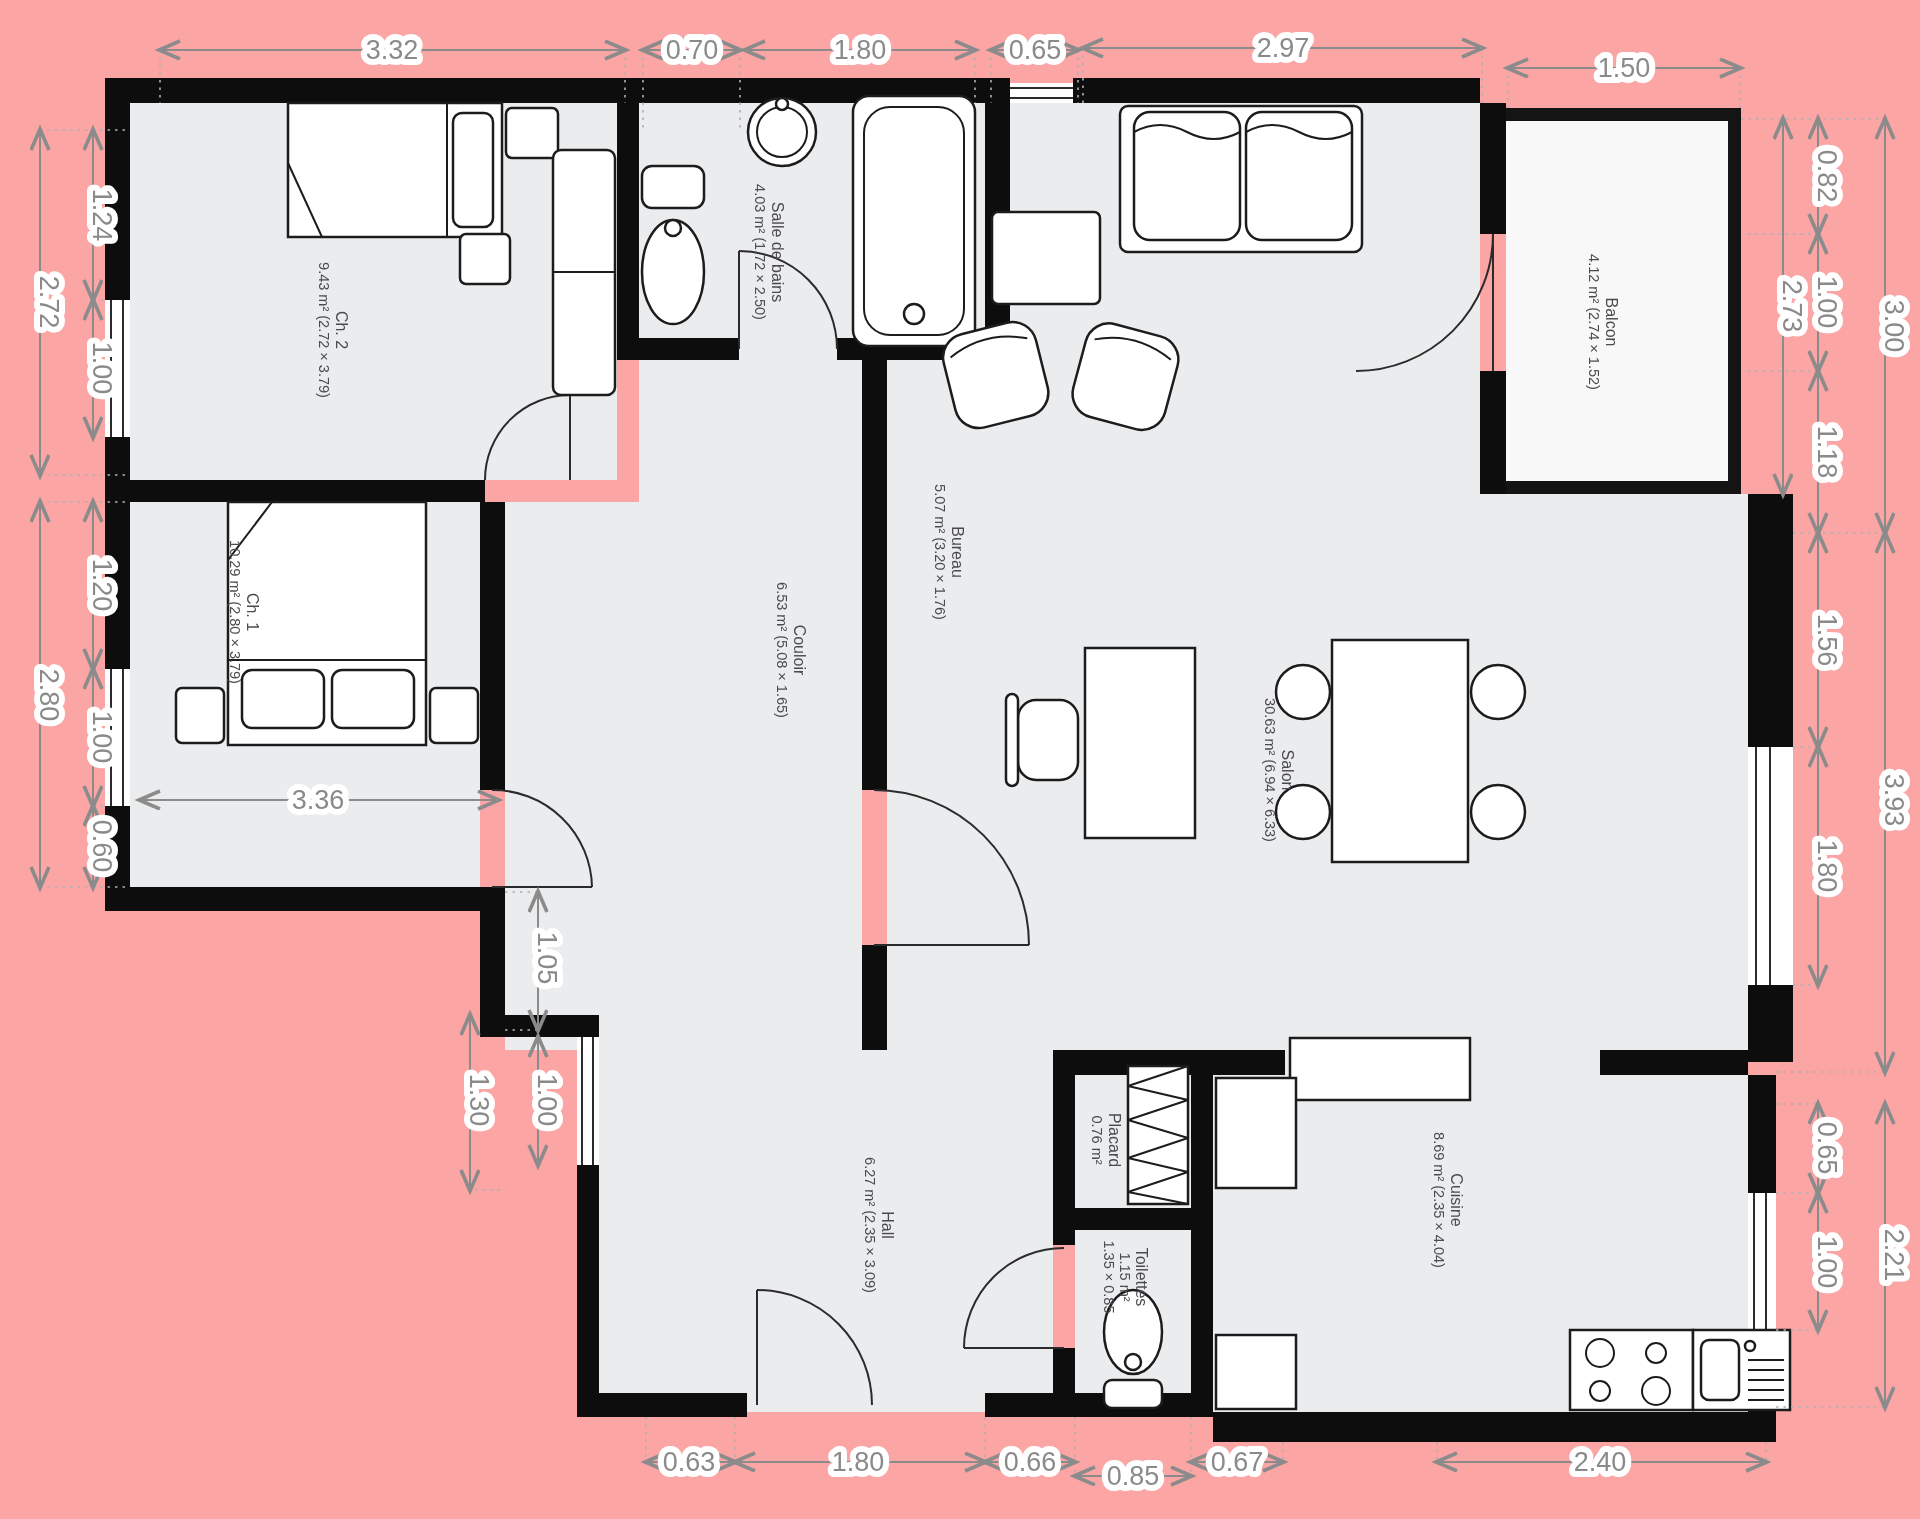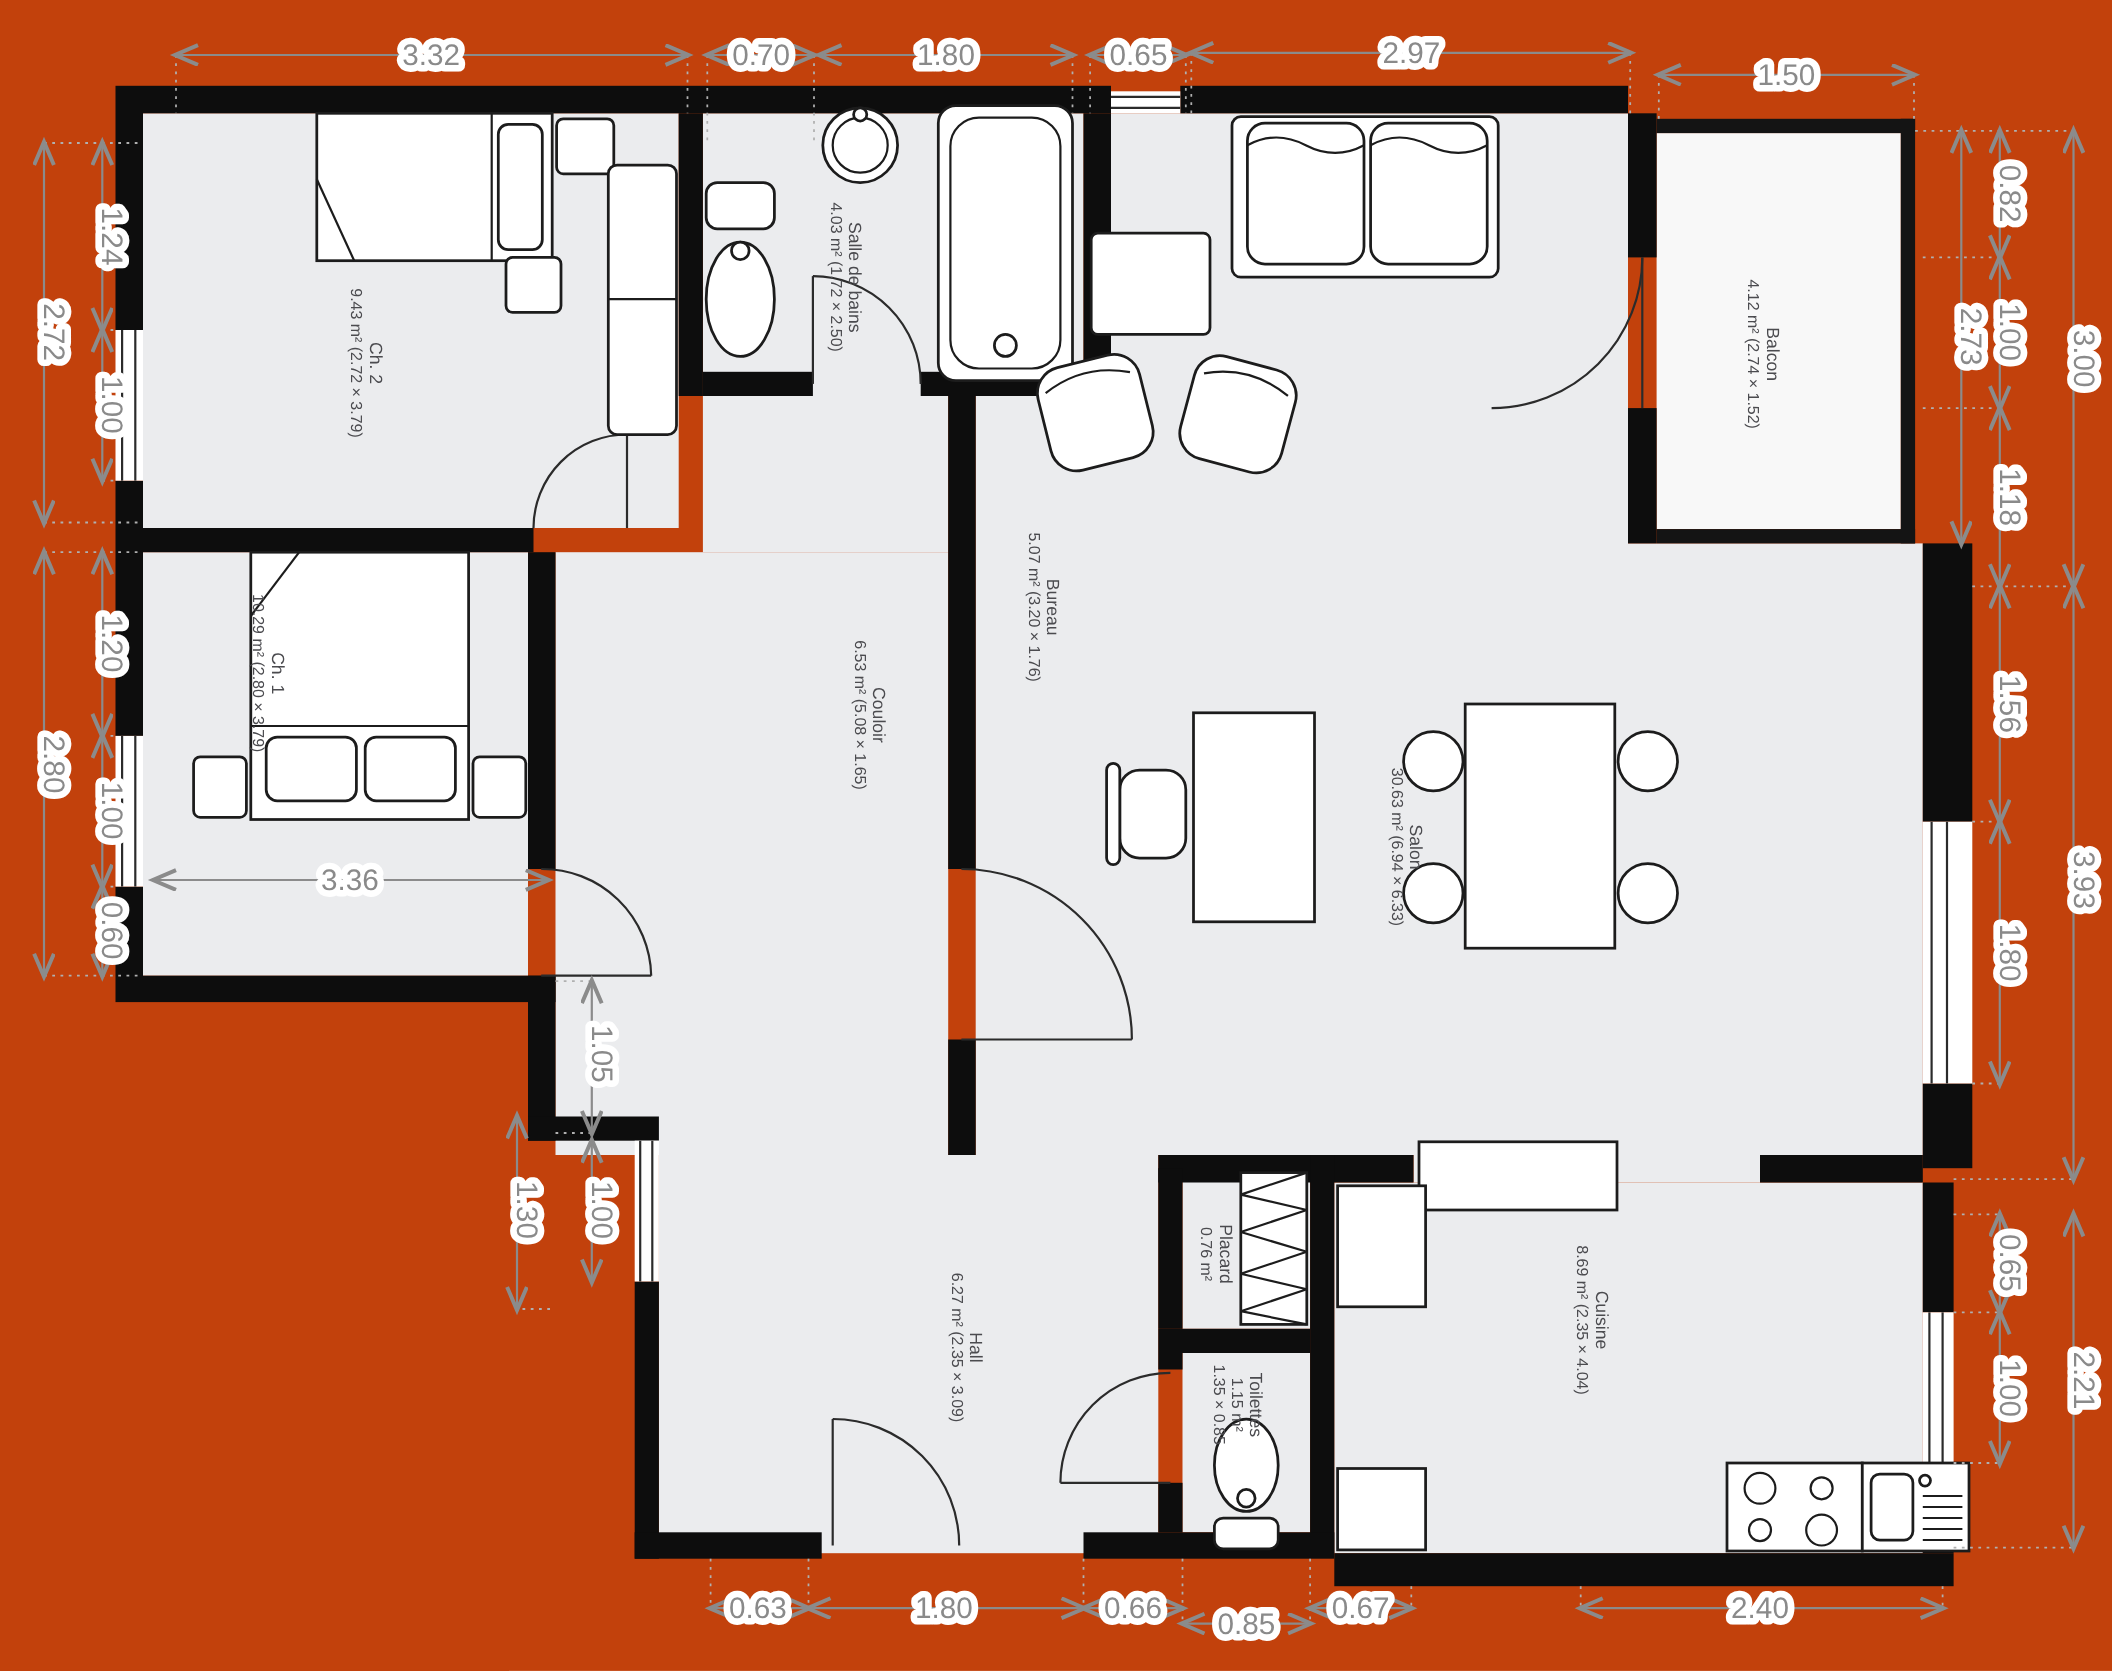--- a/index.html
+++ b/index.html
@@ -1,16 +1,16 @@
 <!DOCTYPE html>
 <html><head>
 <meta charset="utf-8">
 <style>
   html,body{margin:0;padding:0;background:#ffffff;}
-  .stage{width:1920px;height:1519px;position:relative;background:#c2410c;font-family:"Liberation Sans",sans-serif;}
+  .stage{width:1920px;height:1519px;position:relative;background:#fca5a5;font-family:"Liberation Sans",sans-serif;}
   svg{display:block;}
   .wall{fill:#0d0d0d;stroke:none;}
   .thinwall{fill:#141414;}
   .room{fill:#ebecee;stroke:none;}
   .balcony{fill:#f8f8f8;stroke:none;}
   .furn{fill:#ffffff;stro​ke:#1c1c1c;stroke:#1c1c1c;stroke-width:2.5;}
   .furnl{fill:none;stroke:#1c1c1c;stroke-width:2;}
   .win{stroke:#2b2b2b;stroke-width:2;fill:none;}
   .winbg{fill:#ffffff;}
   .door{fill:none;stroke:#2b2b2b;stroke-width:2;}

